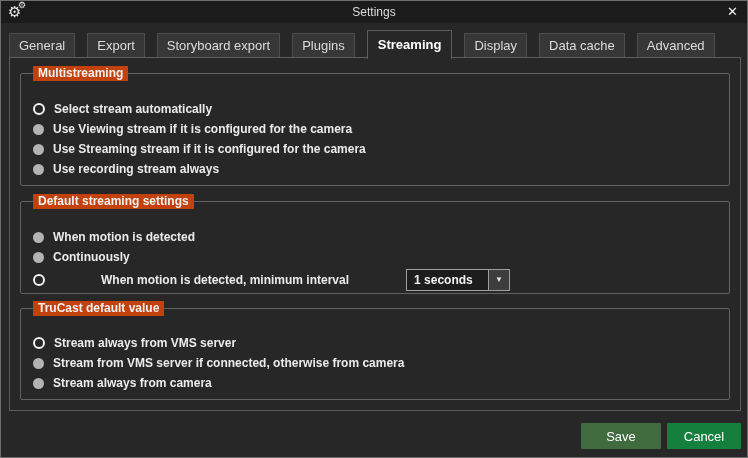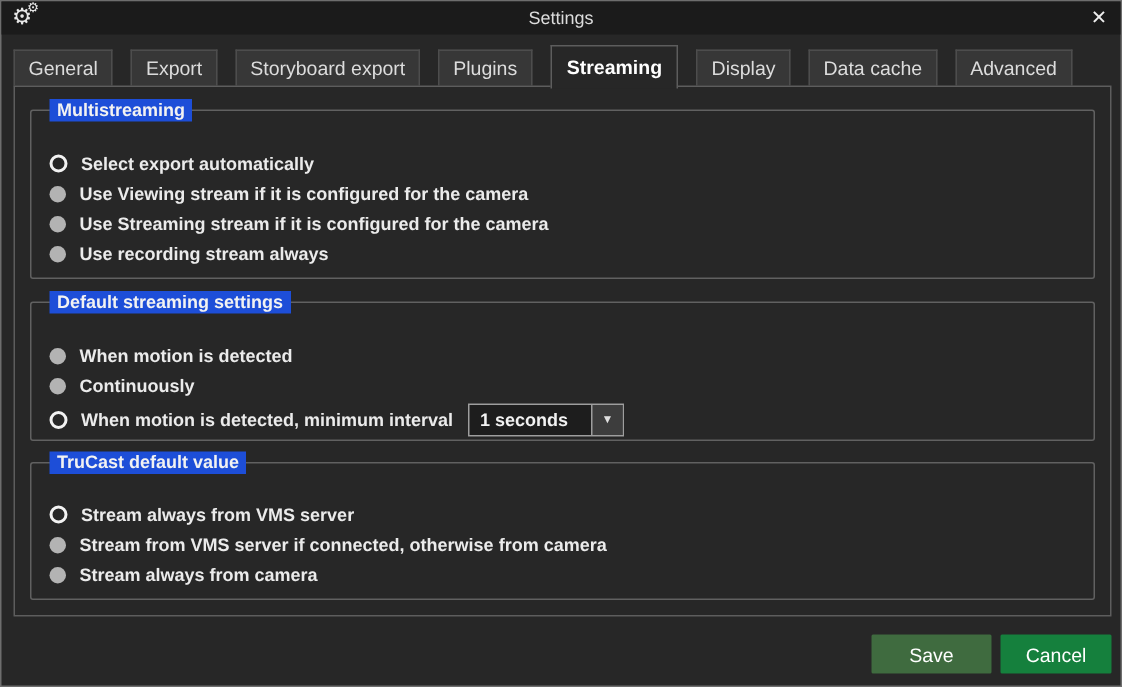--- a/index.html
+++ b/index.html
@@ -68,30 +68,30 @@
   .group {
     position:absolute; left:10px; right:10px;
     border:1px solid #616161;
     border-radius:2px;
   }
   .group1 { top:15px;  height:113px; }
   .group2 { top:143px; height:93px; }
   .group3 { top:250px; height:92px; }
   .group-title {
     position:absolute; top:-8px; left:12px;
-    background:#1d4ed8; padding:0 5px;
+    background:#c2410c; padding:0 5px;
     font-size:12px; font-weight:bold; color:#f2f2f2;
     line-height:15px;
   }
   .rows { padding:25px 12px 0 12px; }
   .group3 .rows { padding-top:24px; }
   .row {
     display:flex; align-items:center; height:20px; cursor:pointer;
   }
-  .row.tall { height:26px; }
+  .row.tall { height:26px;gap:47px; }
   .radio {
     flex:0 0 auto;
     width:11px; height:11px; border-radius:50%;
     background:#b3b3b3;
     margin-right:9px;
   }
   .radio.selected {
     width:12px; height:12px;
     background:#272727;
     border:2px solid #f2f2f2;
@@ -154,21 +154,21 @@
     <span class="tab">Advanced</span>
   </div>
 
   <div class="panel">
 
     <div class="group group1">
       <span class="group-title">Multistreaming</span>
       <div class="rows">
         <div class="row">
           <span class="radio selected"></span>
-          <span class="rlabel">Select export automatically</span>
+          <span class="rlabel">Select stream automatically</span>
         </div>
         <div class="row">
           <span class="radio"></span>
           <span class="rlabel">Use Viewing stream if it is configured for the camera</span>
         </div>
         <div class="row">
           <span class="radio"></span>
           <span class="rlabel">Use Streaming stream if it is configured for the camera</span>
         </div>
         <div class="row">

